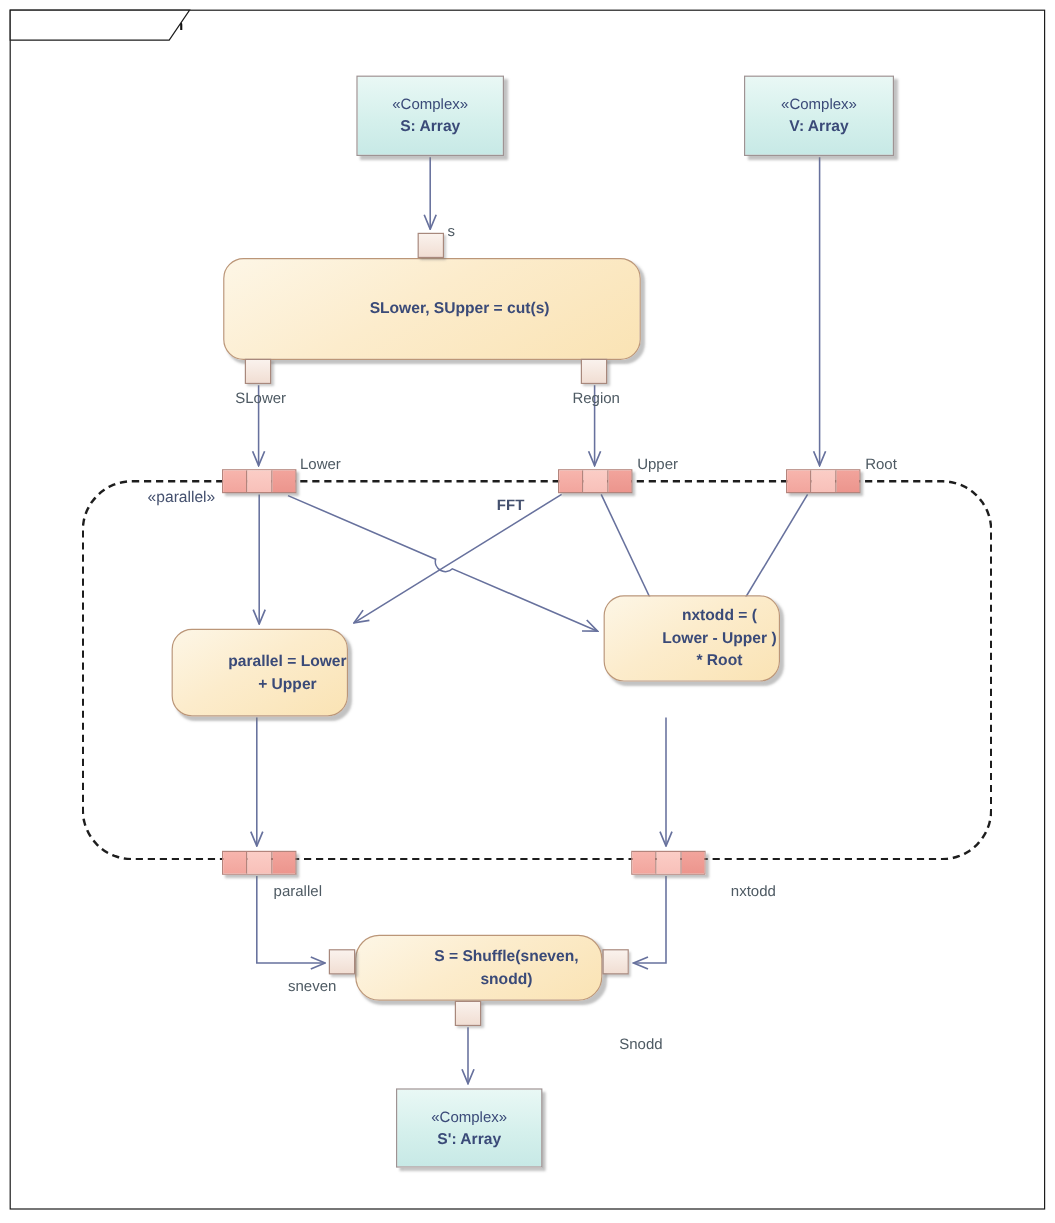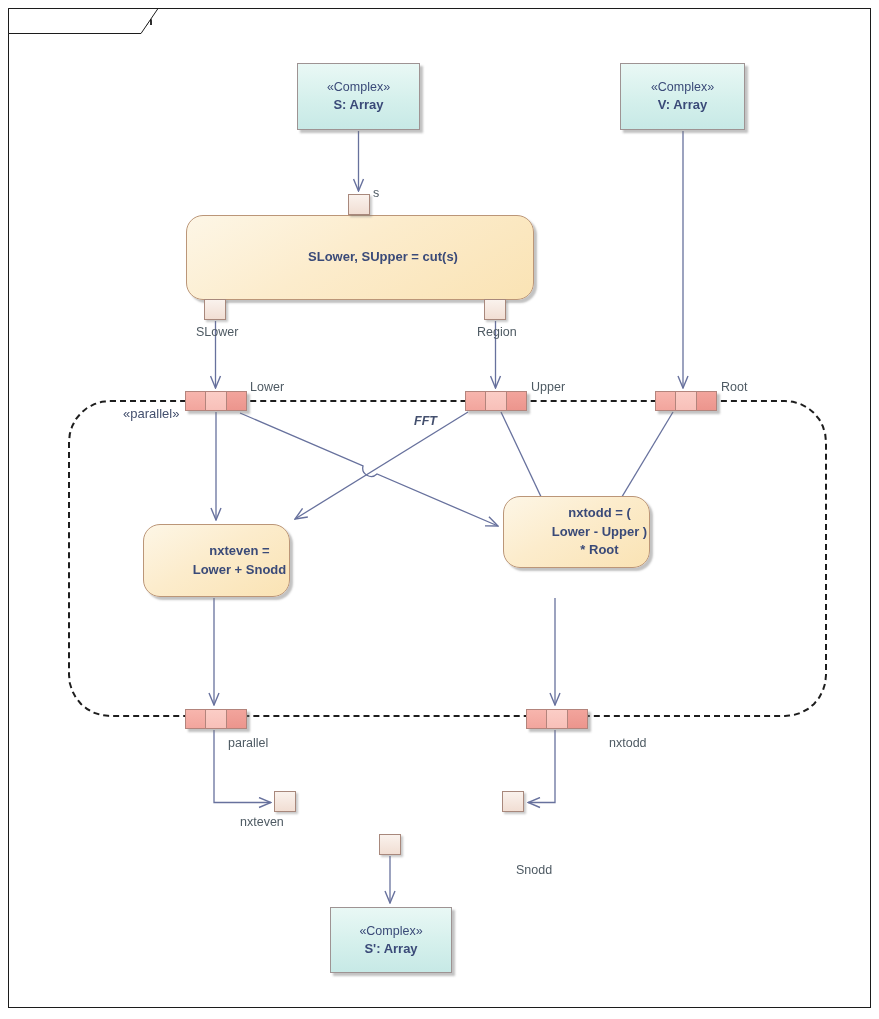--- a/index.html
+++ b/index.html
@@ -83,24 +83,27 @@
   </div>
   <div class="obj" style="left:330px;top:907px;width:122px;height:66px;">
     <span class="stereo">«Complex»</span>
     <span class="name">S': Array</span>
   </div>
 
   <div class="action" style="left:186px;top:215px;width:348px;height:85px;">
     <span style="width:300px;">SLower, SUpper = cut(s)</span>
   </div>
   <div class="action" style="left:143px;top:524px;width:147px;height:73px;">
-    <span style="width:128px;">nxteven = Lower + Snodd</span>
+    <span style="width:128px;">parallel = Lower + Upper</span>
   </div>
   <div class="action" style="left:503px;top:496px;width:147px;height:72px;">
     <span style="width:132px;">nxtodd = ( Lower - Upper ) * Root</span>
+  </div>
+  <div class="action" style="left:296px;top:779px;width:206px;height:55px;border-radius:20px;">
+    <span>S = Shuffle(sneven, snodd)</span>
   </div>
 
   <div class="pin" style="left:348px;top:194px;"></div>
   <div class="pin" style="left:204px;top:299px;"></div>
   <div class="pin" style="left:484px;top:299px;"></div>
   <div class="pin" style="left:274px;top:791px;"></div>
   <div class="pin" style="left:502px;top:791px;"></div>
   <div class="pin" style="left:379px;top:834px;"></div>
 
   <div class="xnode" style="left:185px;top:391px;">
@@ -129,19 +132,19 @@
       <span class="seg3"></span>
   </div>
 
   <div class="lbl" style="left:373px;top:186px;">s</div>
   <div class="lbl" style="left:196px;top:325px;">SLower</div>
   <div class="lbl" style="left:477px;top:325px;">Region</div>
   <div class="region-label">«parallel»</div>
   <div class="lbl" style="left:250px;top:380px;">Lower</div>
   <div class="lbl" style="left:531px;top:380px;">Upper</div>
   <div class="lbl" style="left:721px;top:380px;text-align:right;">Root</div>
-  <div class="lbl" style="left:414px;top:414px;font-weight:bold;color:#44506e;font-style:italic;">FFT</div>
+  <div class="lbl" style="left:414px;top:414px;font-weight:bold;color:#44506e;">FFT</div>
   <div class="lbl" style="left:228px;top:736px;">parallel</div>
   <div class="lbl" style="left:569px;top:736px;padding-left:40px;">nxtodd</div>
-  <div class="lbl" style="left:240px;top:815px;">nxteven</div>
+  <div class="lbl" style="left:240px;top:815px;">sneven</div>
   <div class="lbl" style="left:516px;top:815px;margin-top:48px;">Snodd</div>
 
 </div>
 
 </body></html>

